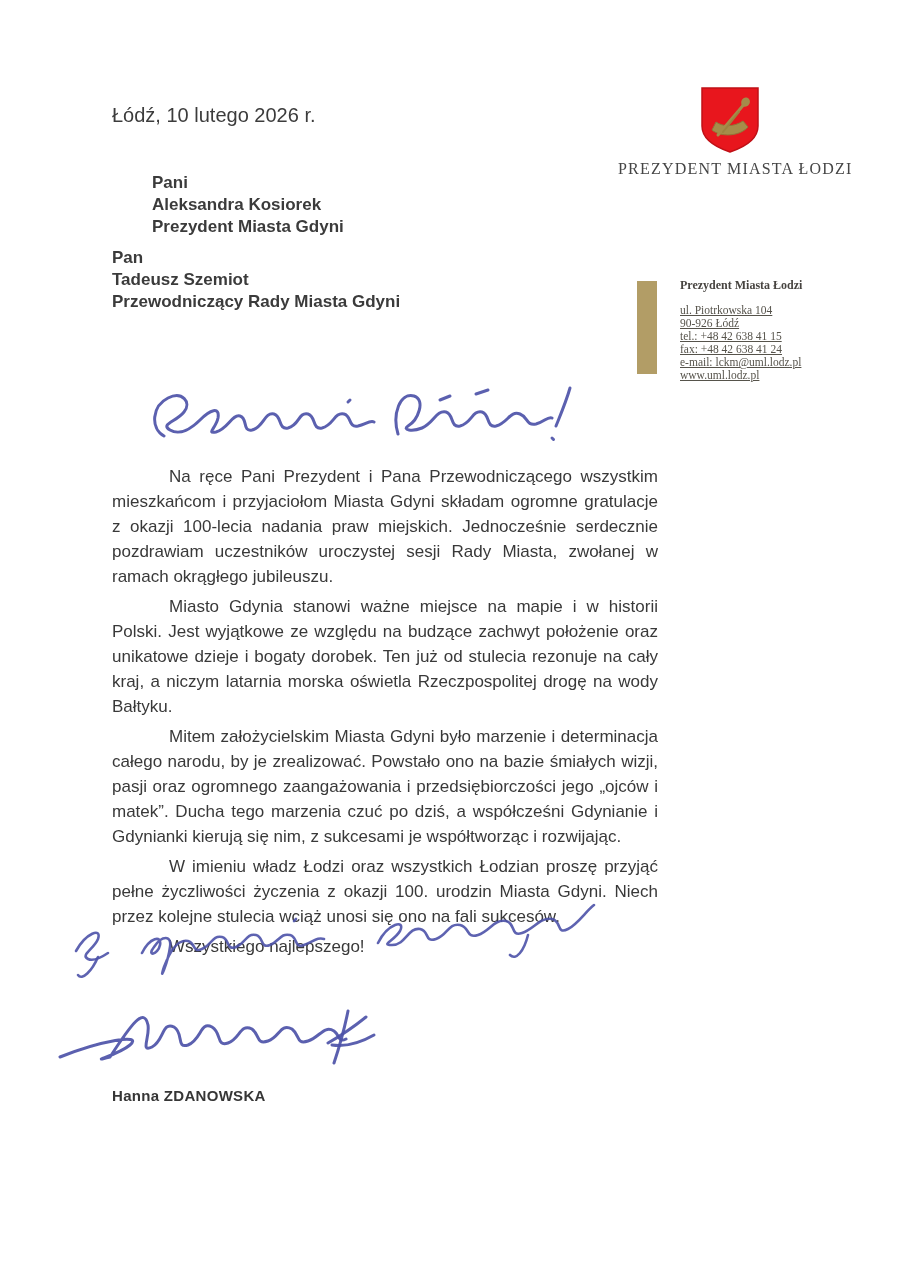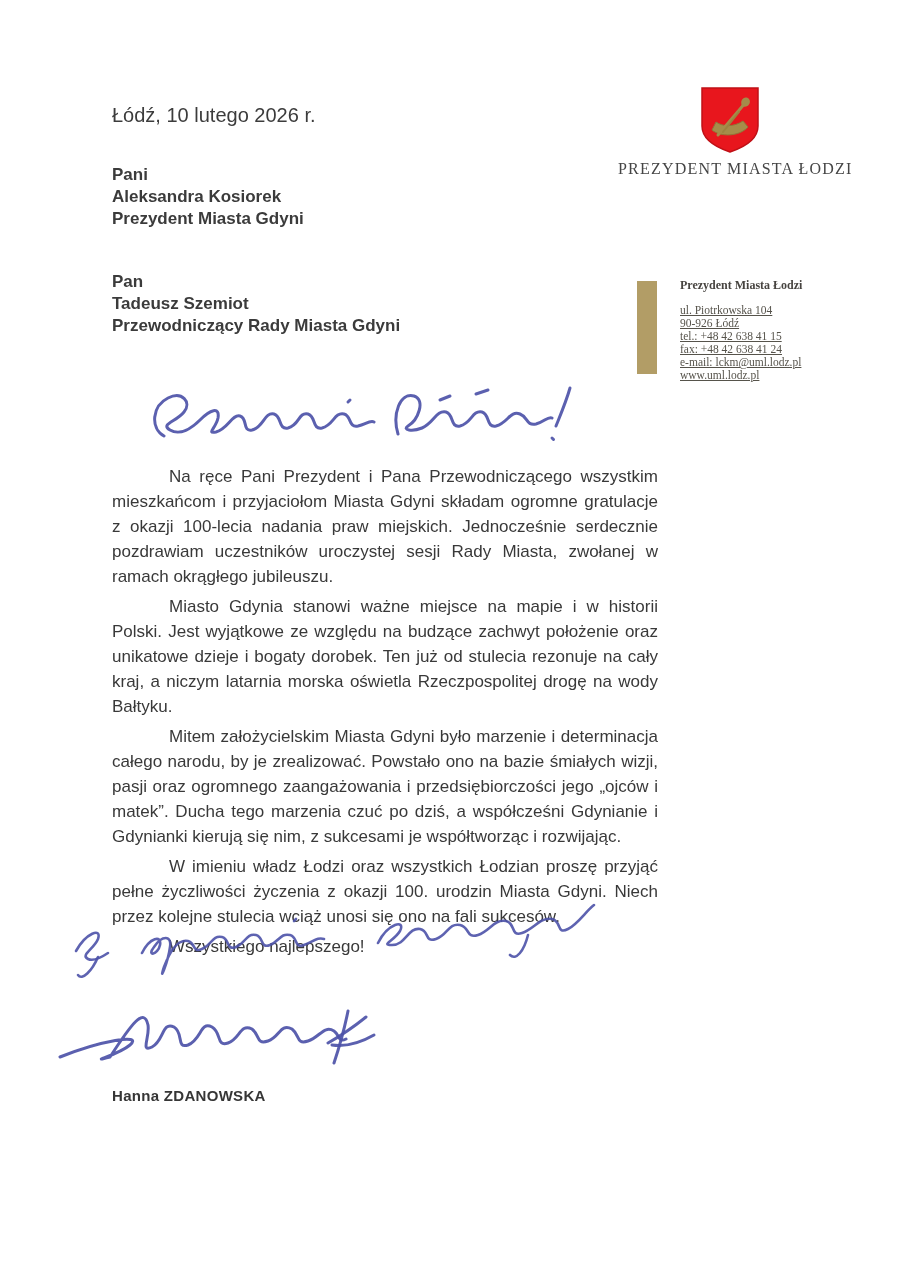--- a/index.html
+++ b/index.html
@@ -12,22 +12,22 @@
 
   .logo-block { position:absolute; left:618px; top:86px; width:224px; text-align:center; }
   .crest { display:block; margin:0 auto; }
   .emblem-caption {
     margin-top:6px; font-family:"Liberation Serif", serif; font-size:16px;
     letter-spacing:1.2px; color:#454545; white-space:nowrap;
   }
 
   .recipient-block { position:absolute; left:112px; font-size:17px; font-weight:bold;
     color:#3b3b3b; line-height:22px; }
-  .recipient-1 { top:164px; }
-  .recipient-2 { top:247px;margin-top:24px; }
+  .recipient-1 { top:172px;margin-left:40px; }
+  .recipient-2 { top:247px; }
 
   .sender-block { position:absolute; left:637px; top:278px; width:210px; }
   .sender-accent-bar { position:absolute; left:0; top:3px; width:20px; height:93px; background:#b29d66; }
   .sender-text { margin-left:43px; font-family:"Liberation Serif", serif;
     font-size:11.5px; color:#56534b; }
   .sender-title { font-weight:bold; font-size:12px; color:#474440; margin-bottom:11px; }
   .sender-line { line-height:13px; white-space:nowrap;text-decoration:underline; }
 
   .hw { position:absolute; }
   .hw svg path { fill:none; stroke:#4d52a8; stroke-linecap:round; stroke-linejoin:round; }

